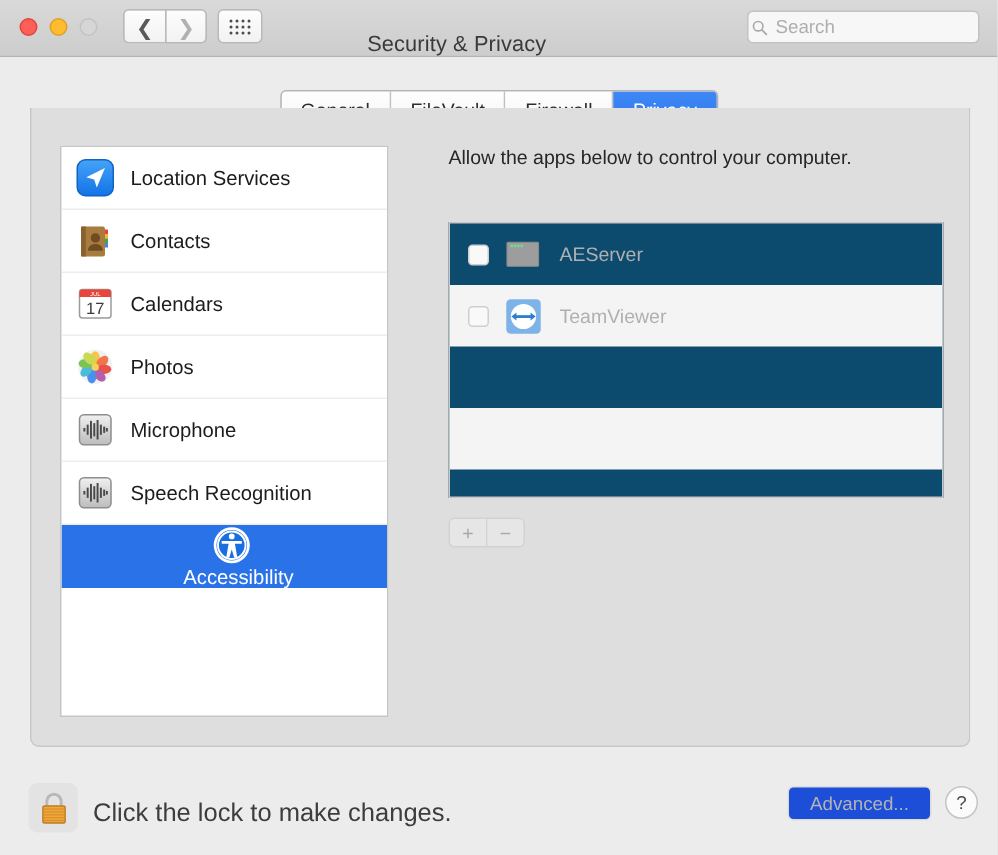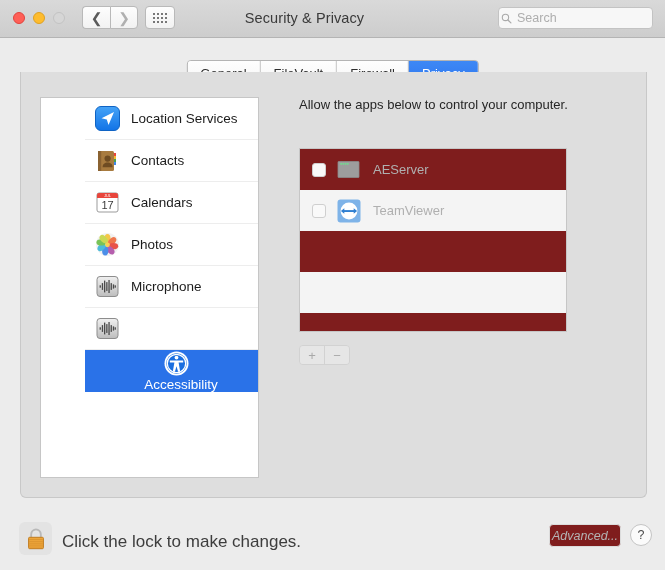--- a/index.html
+++ b/index.html
@@ -83,21 +83,21 @@
   }
   .grid-dots i {
     display: block;
     width: 2px; height: 2px;
     background: #4c4c4c;
     border-radius: 50%;
   }
 
   #window-title {
     position: absolute;
-    left: 0; top: 10px;
+    left: 0; top: 22px;
     width: 609px;
     text-align: center;
     font-size: 14.5px;
     color: #3a3a3a;
     letter-spacing: 0.1px;
   }
 
   #search-box {
     position: absolute;
     right: 12px; top: 7px;
@@ -183,21 +183,20 @@
     box-sizing: border-box;
     overflow: hidden;
   }
   .side-item {
     display: flex;
     align-items: center;
     height: 42px;
     padding-left: 9px;
     border-bottom: 1px solid #ededed;
     box-sizing: border-box;
-    margin-left: 44px;
   }
   .side-item:last-child { border-bottom: none; }
   .side-item.selected { background: #2a72e8; flex-direction: column; }
   .side-label {
     font-size: 13.5px;
     color: #1c1c1c;
     margin-left: 10px;
     white-space: nowrap;
   }
   .side-item.selected .side-label { color: #ffffff; }
@@ -214,22 +213,22 @@
     width: 350px;
   }
   #allow-caption {
     font-size: 13px;
     color: #262626;
     margin: 0 0 23px 20px;
   }
   #app-list {
     position: absolute;
     left: 20px; top: 51px;
-    width: 268px; height: 184px;
-    background: #7f1d1d;
+    width: 330px; height: 184px;
+    background: #0c4a6e;
     border: 1px solid #c6c6c6;
     box-sizing: border-box;
     overflow: hidden;
   }
   .app-row {
     display: flex;
     align-items: center;
     height: 41px;
     padding-left: 12px;
     box-sizing: border-box;
@@ -294,31 +293,30 @@
   }
   #lock-text {
     position: absolute;
     left: 62px; top: 22px;
     font-size: 17px;
     color: #3d3d3d;
   }
   #advanced-btn {
     position: absolute;
     right: 44px; top: 14px;
-    width: 72px; height: 23px;
-    background: #7f1d1d;
+    width: 96px; height: 23px;
+    background: #1d4ed8;
     border: 1px solid #dcdcdc;
     border-radius: 4px;
     box-sizing: border-box;
     display: flex;
     align-items: center;
     justify-content: center;
     font-size: 12.5px;
     color: #b3b3b3;
-    font-style: italic;
   }
   #help-btn {
     position: absolute;
     right: 13px; top: 14px;
     width: 22px; height: 22px;
     background: #fbfbfb;
     border: 1px solid #c4c4c4;
     border-radius: 50%;
     box-sizing: border-box;
     display: flex;
@@ -492,20 +490,21 @@
               <rect x="7.8" y="10.1" width="1.3" height="6.8"></rect>
               <rect x="10.0" y="7.6" width="1.3" height="11.8"></rect>
               <rect x="12.2" y="9.1" width="1.3" height="8.8"></rect>
               <rect x="14.4" y="7.0" width="1.3" height="13.0"></rect>
               <rect x="16.6" y="10.1" width="1.3" height="6.8"></rect>
               <rect x="18.8" y="11.4" width="1.3" height="4.2"></rect>
               <rect x="20.6" y="12.3" width="1.3" height="2.4"></rect>
             </g>
           </svg>
         </span>
+        <span class="side-label">Speech Recognition</span>
       </div>
 
       <div class="side-item selected">
         <span class="side-icon">
           <svg viewBox="0 0 27 27" width="27" height="27">
             <circle cx="13.5" cy="13.5" r="12" fill="#ffffff"></circle>
             <circle cx="13.5" cy="13.5" r="10.2" fill="#1a6ee0"></circle>
             <circle cx="13.5" cy="13.5" r="9.2" fill="none" stroke="#ffffff" stroke-width="1.3"></circle>
             <circle cx="13.5" cy="7.6" r="1.9" fill="#ffffff"></circle>
             <path d="M6.8 10.6h13.4v1.9h-4.6l1.6 9.2h-2.1l-1.6-5.4-1.6 5.4h-2.1l1.6-9.2H6.8z" fill="#ffffff"></path>

